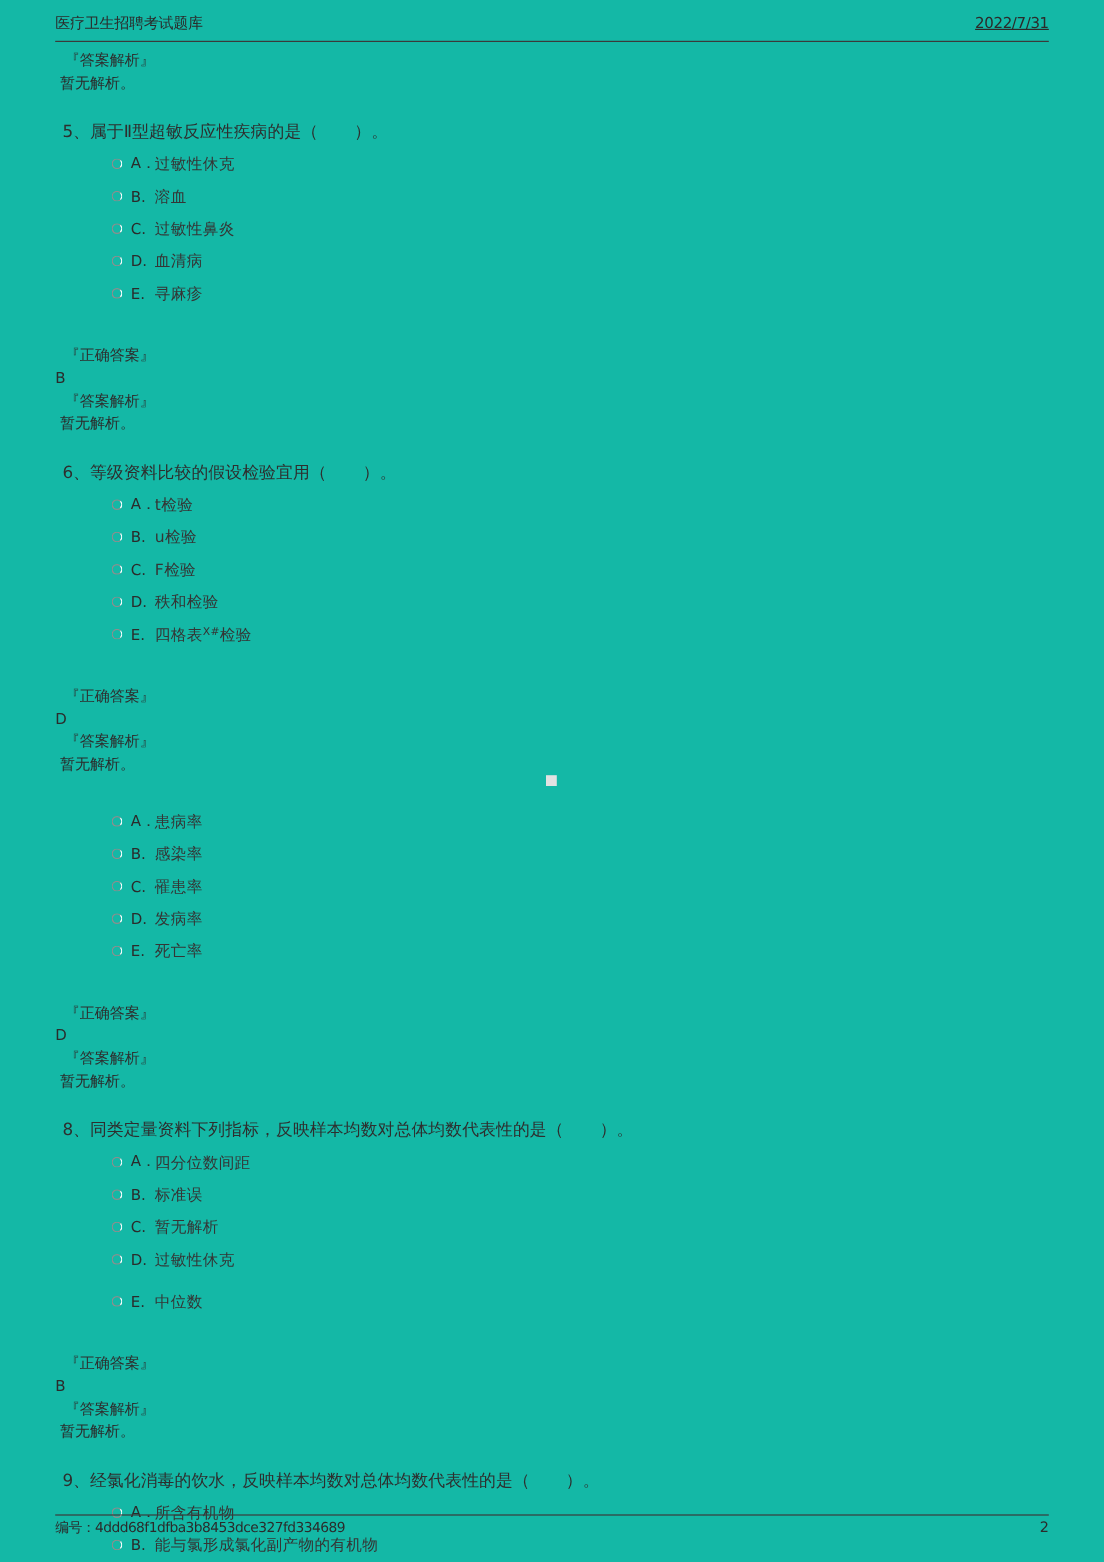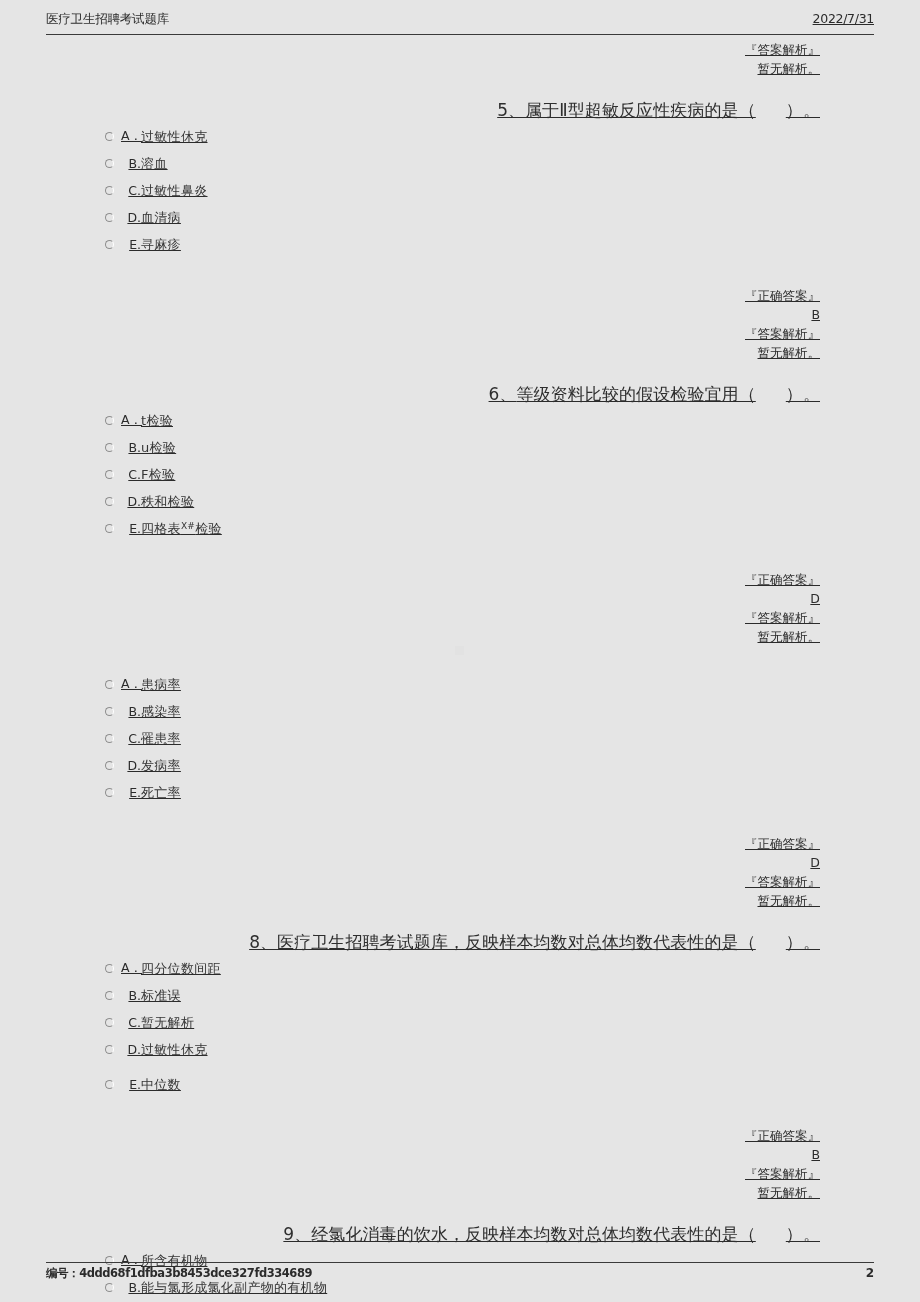--- a/index.html
+++ b/index.html
@@ -8,24 +8,23 @@
     background: #ffffff;
   }
   body {
     font-family: "DejaVu Sans", "Liberation Sans", sans-serif;
     color: #2b2b2b;
   }
   .page {
     position: relative;
     width: 920px;
     height: 1302px;
-    background: #e5e5e5;
+    background: #14b8a6;
     overflow: hidden;
     box-sizing: border-box;
-    text-align: right;
   }
 
   
   .page-header {
     position: absolute;
     left: 46px;
     top: 11px;
     width: 828px;
     height: 24px;
     border-bottom: 1px solid #3a3a3a;
@@ -54,47 +53,45 @@
     left: 46px;
     top: 1262px;
     width: 828px;
     height: 26px;
     border-top: 1px solid #3a3a3a;
     display: flex;
     align-items: flex-start;
     justify-content: space-between;
     padding-top: 3px;
     box-sizing: border-box;
-    font-weight: bold;
   }
   .footer-code {
     font-size: 11.5px;
     line-height: 15px;
     color: #2b2b2b;
     letter-spacing: -0.45px;
   }
   .footer-page {
     font-size: 12px;
     line-height: 15px;
     color: #2b2b2b;
   }
 
   
   .content {
     position: absolute;
-    left: 12px;
+    left: 0;
     top: 40px;
     width: 808px;
-    text-decoration: underline;
   }
 
   .qblock { position: relative; }
 
   .q-stem {
-    font-size: 17px;
+    font-size: 14px;
     line-height: 20px;
     color: #2e2e2e;
     margin-left: 52px;
     white-space: nowrap;
     letter-spacing: 0.1px;
   }
   .q-num { letter-spacing: 0px; }
   .q-blank { display: inline-block; width: 30px; }
 
   .options {
@@ -311,21 +308,21 @@
         <div class="ans-value">D</div>
         <div class="exp-label">『答案解析』</div>
         <div class="exp-value">暂无解析。</div>
       </div>
     </div>
 
     <div class="block-gap"></div>
 
     <div class="qblock">
       <div class="q-stem">
-        <span class="q-num">8、</span><span>医疗卫生招聘考试题库，反映样本均数对总体均数代表性的是（</span><span class="q-blank"></span><span>）。</span>
+        <span class="q-num">8、</span><span>同类定量资料下列指标，反映样本均数对总体均数代表性的是（</span><span class="q-blank"></span><span>）。</span>
       </div>
       <div class="options">
         <div class="option">
           <span class="radio"></span>
           <span class="opt-letter">A．</span>
           <span class="opt-text">四分位数间距</span>
         </div>
         <div class="option">
           <span class="radio"></span>
           <span class="opt-letter">B.</span>

